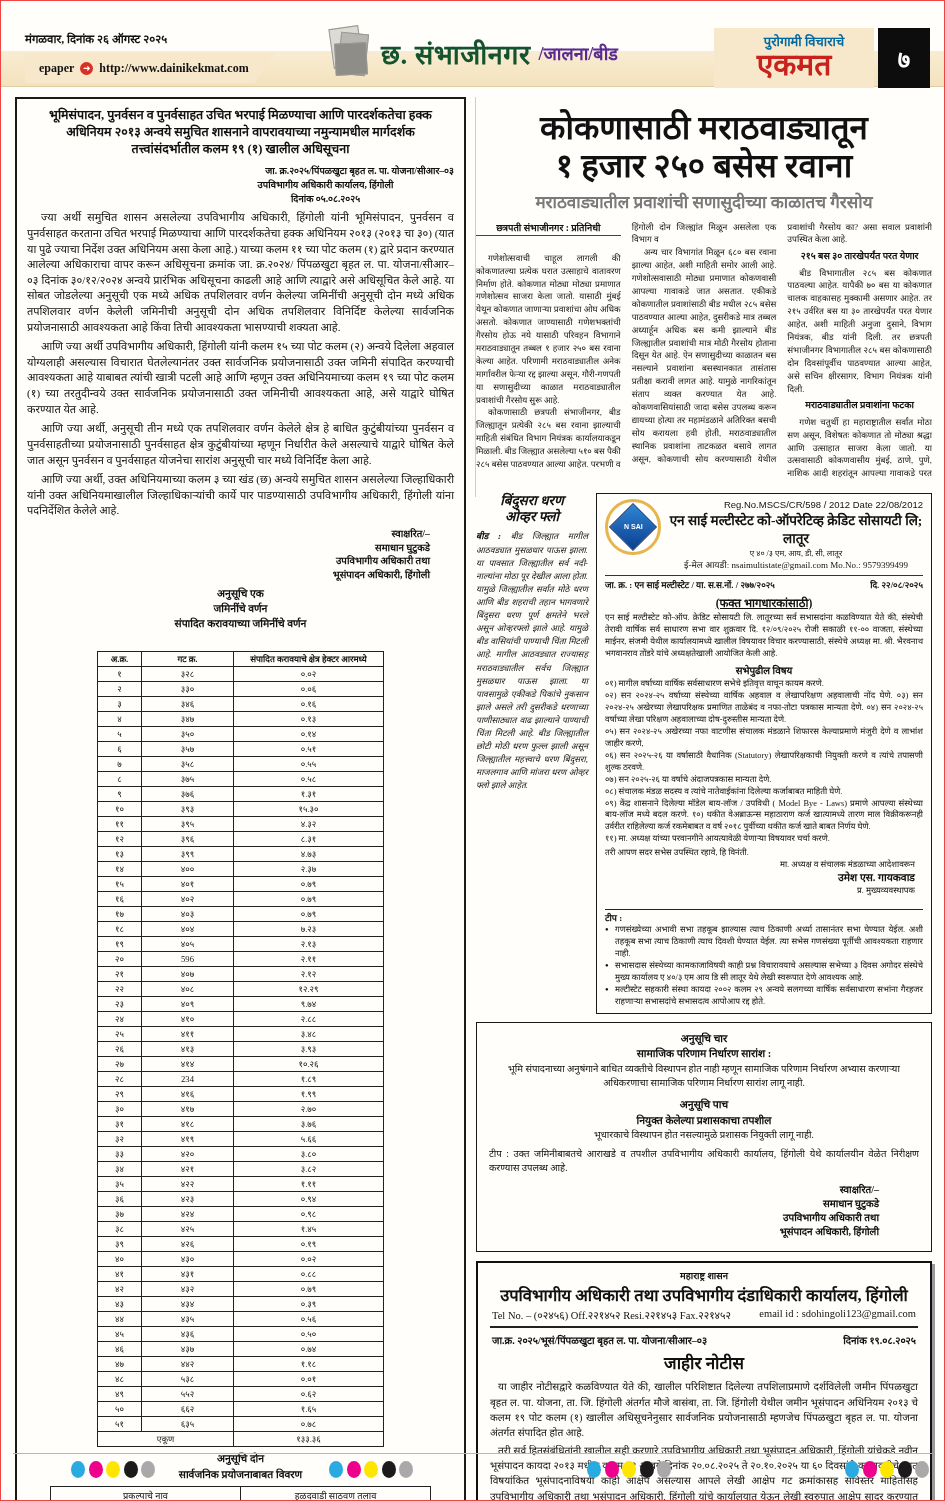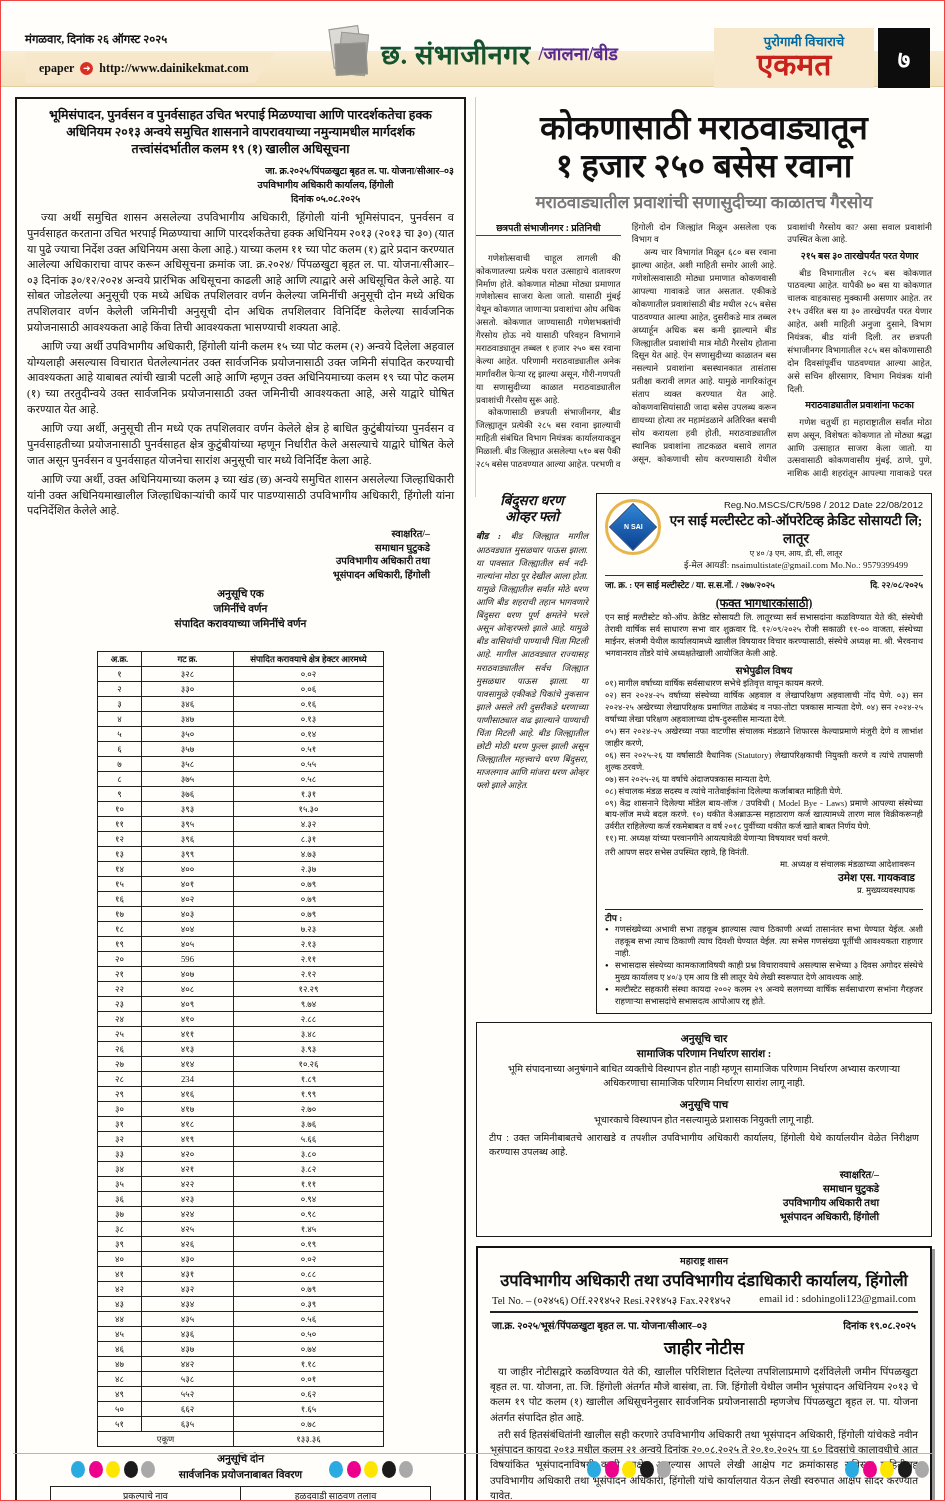--- a/index.html
+++ b/index.html
@@ -546,20 +546,21 @@
             </div>
         </div>
       </div>
 
       <div class="s45">
         <div class="h">अनुसूचि चार</div>
         <div class="h">सामाजिक परिणाम निर्धारण सारांश :</div>
         <div class="ctr">भूमि संपादनाच्या अनुषंगाने बाधित व्यक्तीचे विस्थापन होत नाही म्हणून सामाजिक परिणाम निर्धारण अभ्यास करणाऱ्या</div>
         <div class="ctr">अधिकरणाचा सामाजिक परिणाम निर्धारण सारांश लागू नाही.</div>
         <div class="h" style="margin-top:6px">अनुसूचि पाच</div>
+        <div class="h">नियुक्त केलेल्या प्रशासकाचा तपशील</div>
         <div class="ctr">भूधारकाचे विस्थापन होत नसल्यामुळे प्रशासक नियुक्ती लागू नाही.</div>
         <div class="note">टीप : उक्त जमिनीबाबतचे आराखडे व तपशील उपविभागीय अधिकारी कार्यालय, हिंगोली येथे कार्यालयीन वेळेत निरीक्षण करण्यास उपलब्ध आहे.</div>
         <div class="sig">
             <div>स्वाक्षरित/–</div>
             <div>समाधान घुटुकडे</div>
             <div>उपविभागीय अधिकारी तथा</div>
             <div>भूसंपादन अधिकारी, हिंगोली</div>
           </div>
       </div>
 

